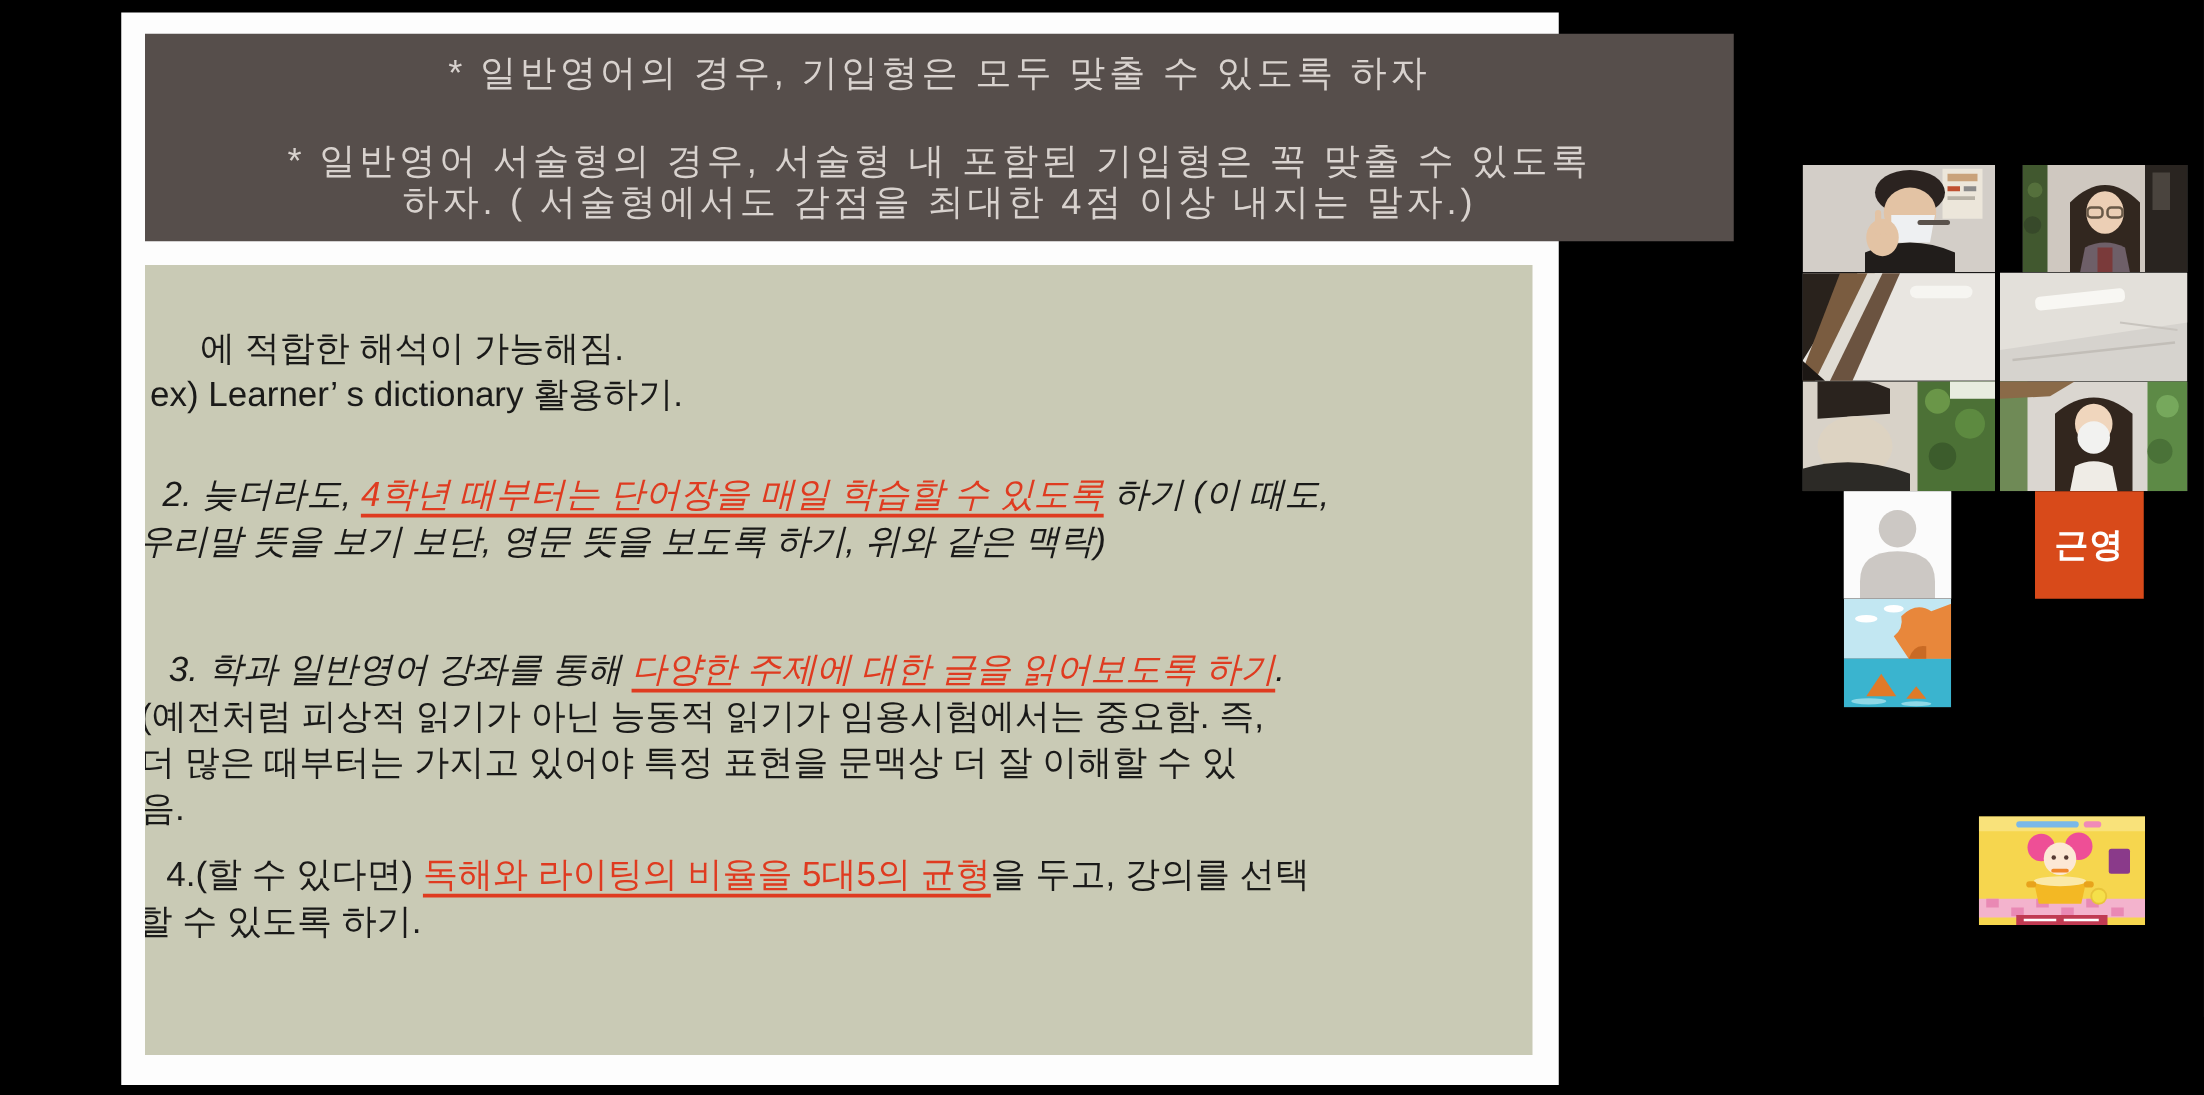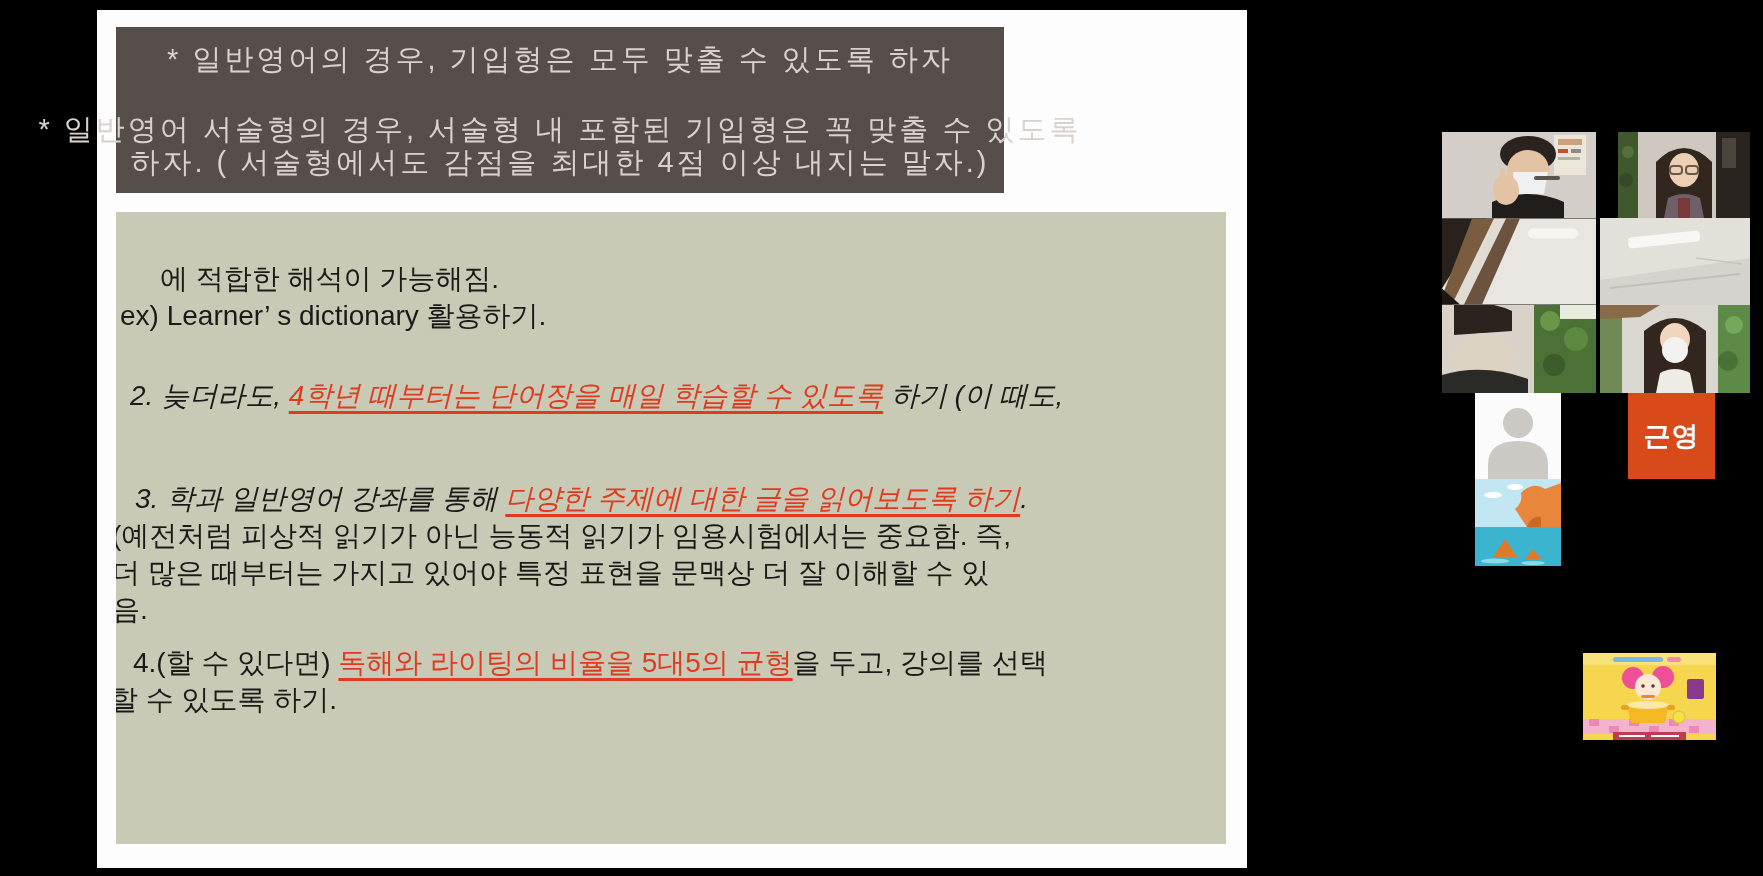--- a/index.html
+++ b/index.html
@@ -1,21 +1,21 @@
 <!DOCTYPE html>
 <html style="--header-bg: #564e4b; --content-bg: #c9cab5; --accent-red: #df3b20; --name-tile-bg: #d84a1a;"><head>
 <meta charset="utf-8">
 <style>
   html,body{margin:0;padding:0;background:#000;}
   body{font-family:"Liberation Sans","DejaVu Sans",sans-serif;}
   .stage{position:relative;width:1763px;height:876px;background:#000;overflow:hidden;}
 
   
   .slide{position:absolute;left:97px;top:10px;width:1150px;height:858px;background:#fdfdfd;}
-  .header-box{position:absolute;left:19px;top:17px;width:888px;height:166px;
+  .header-box{position:absolute;left:19px;top:17px;width:1271px;height:166px;
     background:var(--header-bg,#564e4b);color:#d8d2ce;
     display:flex;flex-direction:column;align-items:center;box-sizing:border-box;padding-top:16px;
     font-size:29px;letter-spacing:3px;line-height:33px;white-space:nowrap;}
   .header-box .hl1{margin-bottom:37px;}
   .content-box{position:absolute;left:19px;top:202px;width:1110px;height:632px;
     background:var(--content-bg,#c9cab5);box-sizing:border-box;padding:48px 0 0 14px;
     color:#1a1a19;font-size:28px;line-height:37px;white-space:nowrap;overflow:hidden;}
   .item{margin:0;}
   .item.m1{margin-bottom:43px;}
   .item.m2{margin-bottom:66px;font-style:italic;}
@@ -55,20 +55,21 @@
       <div class="hl3">하자. ( 서술형에서도 감점을 최대한 4점 이상 내지는 말자.)</div>
     </div>
 
     <div class="content-box">
       <div class="item m1">
         <div class="cline pl30"><span>에 적합한 해석이 가능해짐.</span></div>
         <div class="cline nl10"><span>ex) Learner’ s dictionary 활용하기.</span></div>
       </div>
       <div class="item m2">
         <div class="cline"><span>2. 늦더라도, </span><span class="ru">4학년 때부터는 단어장을 매일 학습할 수 있도록</span><span> 하기 (이 때도,</span></div>
+        <div class="cline nl20"><span>우리말 뜻을 보기 보단, 영문 뜻을 보도록 하기, 위와 같은 맥락)</span></div>
       </div>
       <div class="item m3">
         <div class="cline pl5"><span>3. 학과 일반영어 강좌를 통해 </span><span class="ru">다양한 주제에 대한 글을 읽어보도록 하기</span><span>.</span></div>
         <div class="cline nl18"><span>(예전처럼 피상적 읽기가 아닌 능동적 읽기가 임용시험에서는 중요함. 즉,</span></div>
         <div class="cline nl18"><span>더 많은 때부터는 가지고 있어야 특정 표현을 문맥상 더 잘 이해할 수 있</span></div>
         <div class="cline nl18"><span>음.</span></div>
       </div>
       <div class="item">
         <div class="cline pl3"><span>4.(할 수 있다면) </span><span class="ru">독해와 라이팅의 비율을 5대5의 균형</span><span>을 두고, 강의를 선택</span></div>
         <div class="cline nl20"><span>할 수 있도록 하기.</span></div>

